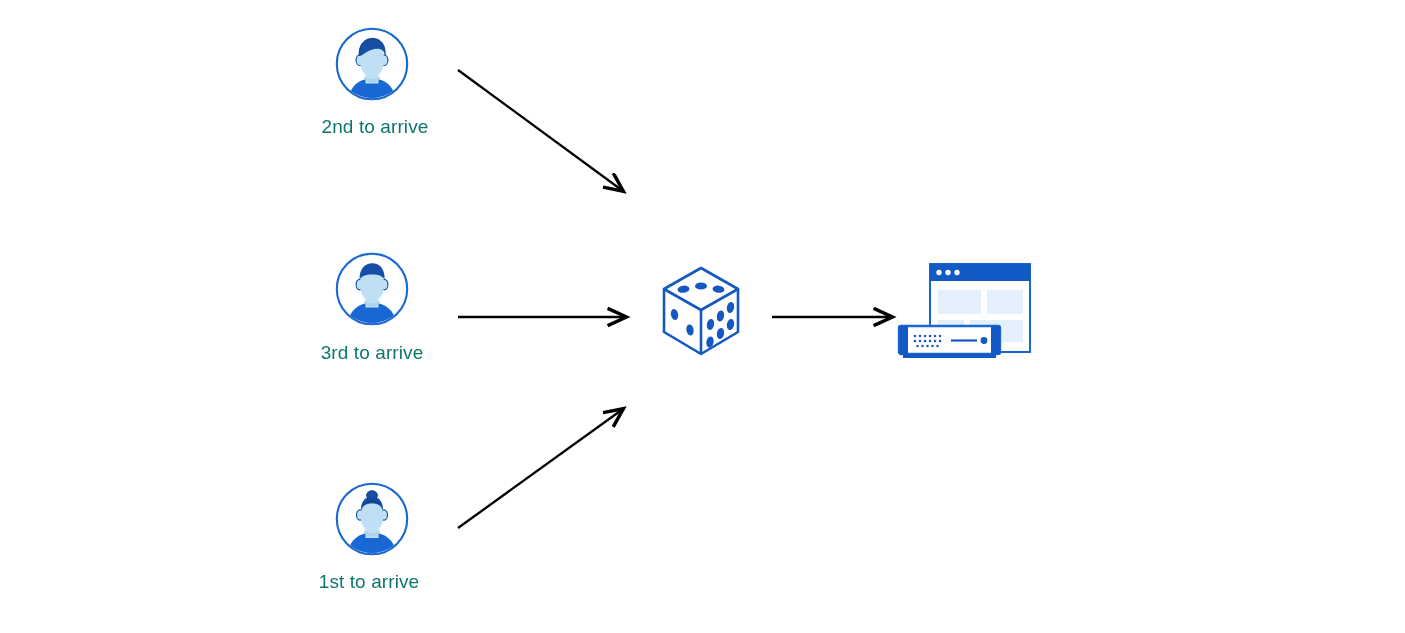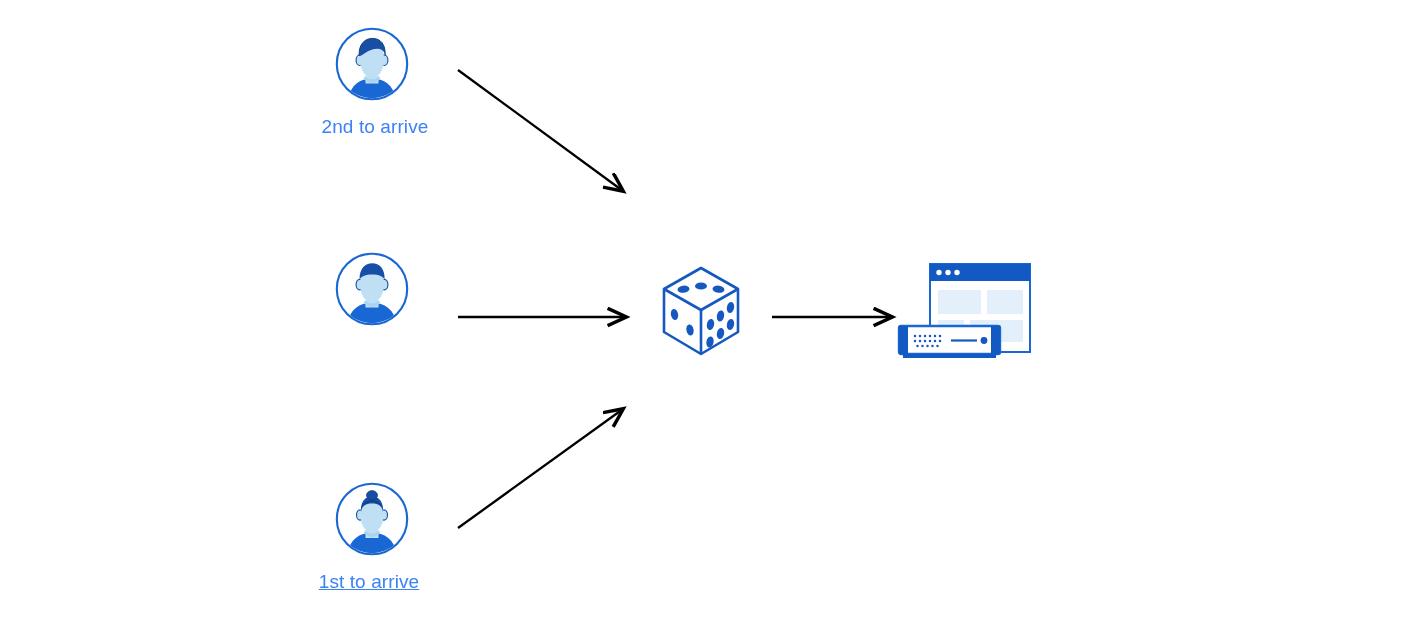--- a/index.html
+++ b/index.html
@@ -21,21 +21,21 @@
     position: absolute;
   }
   .avatar-wrap {
     width: 74px;
     height: 74px;
   }
   .caption {
     position: absolute;
     text-align: center;
     font-size: 19px;
-    color: #3b82f6;
+    color: #0f766e;
     white-space: nowrap;
     font-family: "Liberation Sans", sans-serif;
     letter-spacing: 0.1px;
   }
   .arrow-layer {
     position: absolute;
     left: 0;
     top: 0;
     width: 1405px;
     height: 633px;
@@ -90,20 +90,21 @@
         <path d="M12.5 74 C13.5 58.0 24.0 50.8 37 50.8 C50.0 50.8 60.5 58.0 61.5 74 Z" fill="#1967d2"></path>
         <path d="M30.5 47.5 h13 v8 h-13 Z" fill="#bfe0f4"></path>
         <path d="M29.6 48.4 q7.4 6.2 14.8 0 l0.6 3.2 q-8 6.6 -16 0 Z" fill="#a9d3ef"></path>
         <ellipse cx="24.7" cy="32.6" rx="3.6" ry="5.3" fill="#bfe0f4" stroke="#16539e" stroke-width="1.15"></ellipse>
         <ellipse cx="49.3" cy="32.6" rx="3.6" ry="5.3" fill="#bfe0f4" stroke="#16539e" stroke-width="1.15"></ellipse>
         <path d="M25 32.0 C25 19.0 31.5 13.2 37 13.2 C42.5 13.2 49 19.0 49 32.0 C49 42.8 44 49.8 37 49.8 C30 49.8 25 42.8 25 32.0 Z" fill="#bfe0f4"></path>
         <path d="M24.6 27.6 C24.2 16.6 30.2 11.2 37.2 11.2 C44.4 11.2 50.2 16.6 49.6 27.6 C47.4 24.2 44.2 22.6 37.2 22.6 C30.2 22.6 26.8 24.2 24.6 27.6 Z" fill="#174ea6"></path>
       </g>
     </svg>
   </div>
+  <div class="caption" style="left:272px; top:342px; width:200px;">3rd to arrive</div>
 
   <div class="node avatar-wrap" style="left:335px; top:482px;">
     <svg class="icon-svg" width="74" height="74" viewBox="0 0 74 74" xmlns="http://www.w3.org/2000/svg">
       <circle cx="37" cy="37" r="35.2" fill="#ffffff" stroke="#1967d2" stroke-width="2.1"></circle>
       <clipPath id="c3clip">
           <circle cx="37" cy="37" r="34.2"></circle>
         </clipPath>
       <g clip-path="url(#c3clip)">
         <path d="M12.5 74 C13.5 58.0 24.0 50.8 37 50.8 C50.0 50.8 60.5 58.0 61.5 74 Z" fill="#1967d2"></path>
         <path d="M30.5 47.5 h13 v8.5 h-13 Z" fill="#bfe0f4"></path>
@@ -111,21 +112,21 @@
         <ellipse cx="25.0" cy="33.0" rx="3.5" ry="5.2" fill="#bfe0f4" stroke="#16539e" stroke-width="1.15"></ellipse>
         <ellipse cx="49.0" cy="33.0" rx="3.5" ry="5.2" fill="#bfe0f4" stroke="#16539e" stroke-width="1.15"></ellipse>
         <path d="M25.5 32.4 C25.5 20.0 31.5 14.2 37 14.2 C42.5 14.2 48.5 20.0 48.5 32.4 C48.5 43.0 43.8 49.8 37 49.8 C30.2 49.8 25.5 43.0 25.5 32.4 Z" fill="#bfe0f4"></path>
         <path d="M26.0 30.0 C25.2 19.6 30.4 14.6 37.0 14.6 C43.6 14.6 48.8 19.6 48.0 30.0 C47.0 24.6 44.6 21.4 37.0 21.4 C29.4 21.4 27.0 24.6 26.0 30.0 Z" fill="#174ea6"></path>
         <path d="M26.4 27.0 C27.8 21.4 31.6 18.6 37.0 18.6 C42.4 18.6 46.2 21.4 47.6 27.0 C46.0 22.2 42.2 20.0 37.0 20.0 C31.8 20.0 28.0 22.2 26.4 27.0 Z" fill="#123f7f"></path>
         <ellipse cx="37" cy="13.3" rx="5.4" ry="4.6" fill="#174ea6"></ellipse>
         <ellipse cx="37" cy="13.3" rx="5.4" ry="4.6" fill="none" stroke="#123f7f" stroke-width="0.9"></ellipse>
       </g>
     </svg>
   </div>
-  <div class="caption" style="left:269px; top:571px; width:200px;text-decoration:underline;">1st to arrive</div>
+  <div class="caption" style="left:269px; top:571px; width:200px;">1st to arrive</div>
 
   <div class="node" style="left:658px; top:264px;">
     <svg class="icon-svg" width="86" height="96" viewBox="0 0 86 96" xmlns="http://www.w3.org/2000/svg">
       <g stroke="#1558c0" stroke-width="2.6" stroke-linejoin="round" fill="#ffffff">
         <path d="M43 4 L80 25 L80 68 L43 90 L6 68 L6 25 Z"></path>
         <path d="M6 25 L43 46 L80 25"></path>
         <path d="M43 46 L43 90"></path>
       </g>
       <g fill="#1558c0">
 

